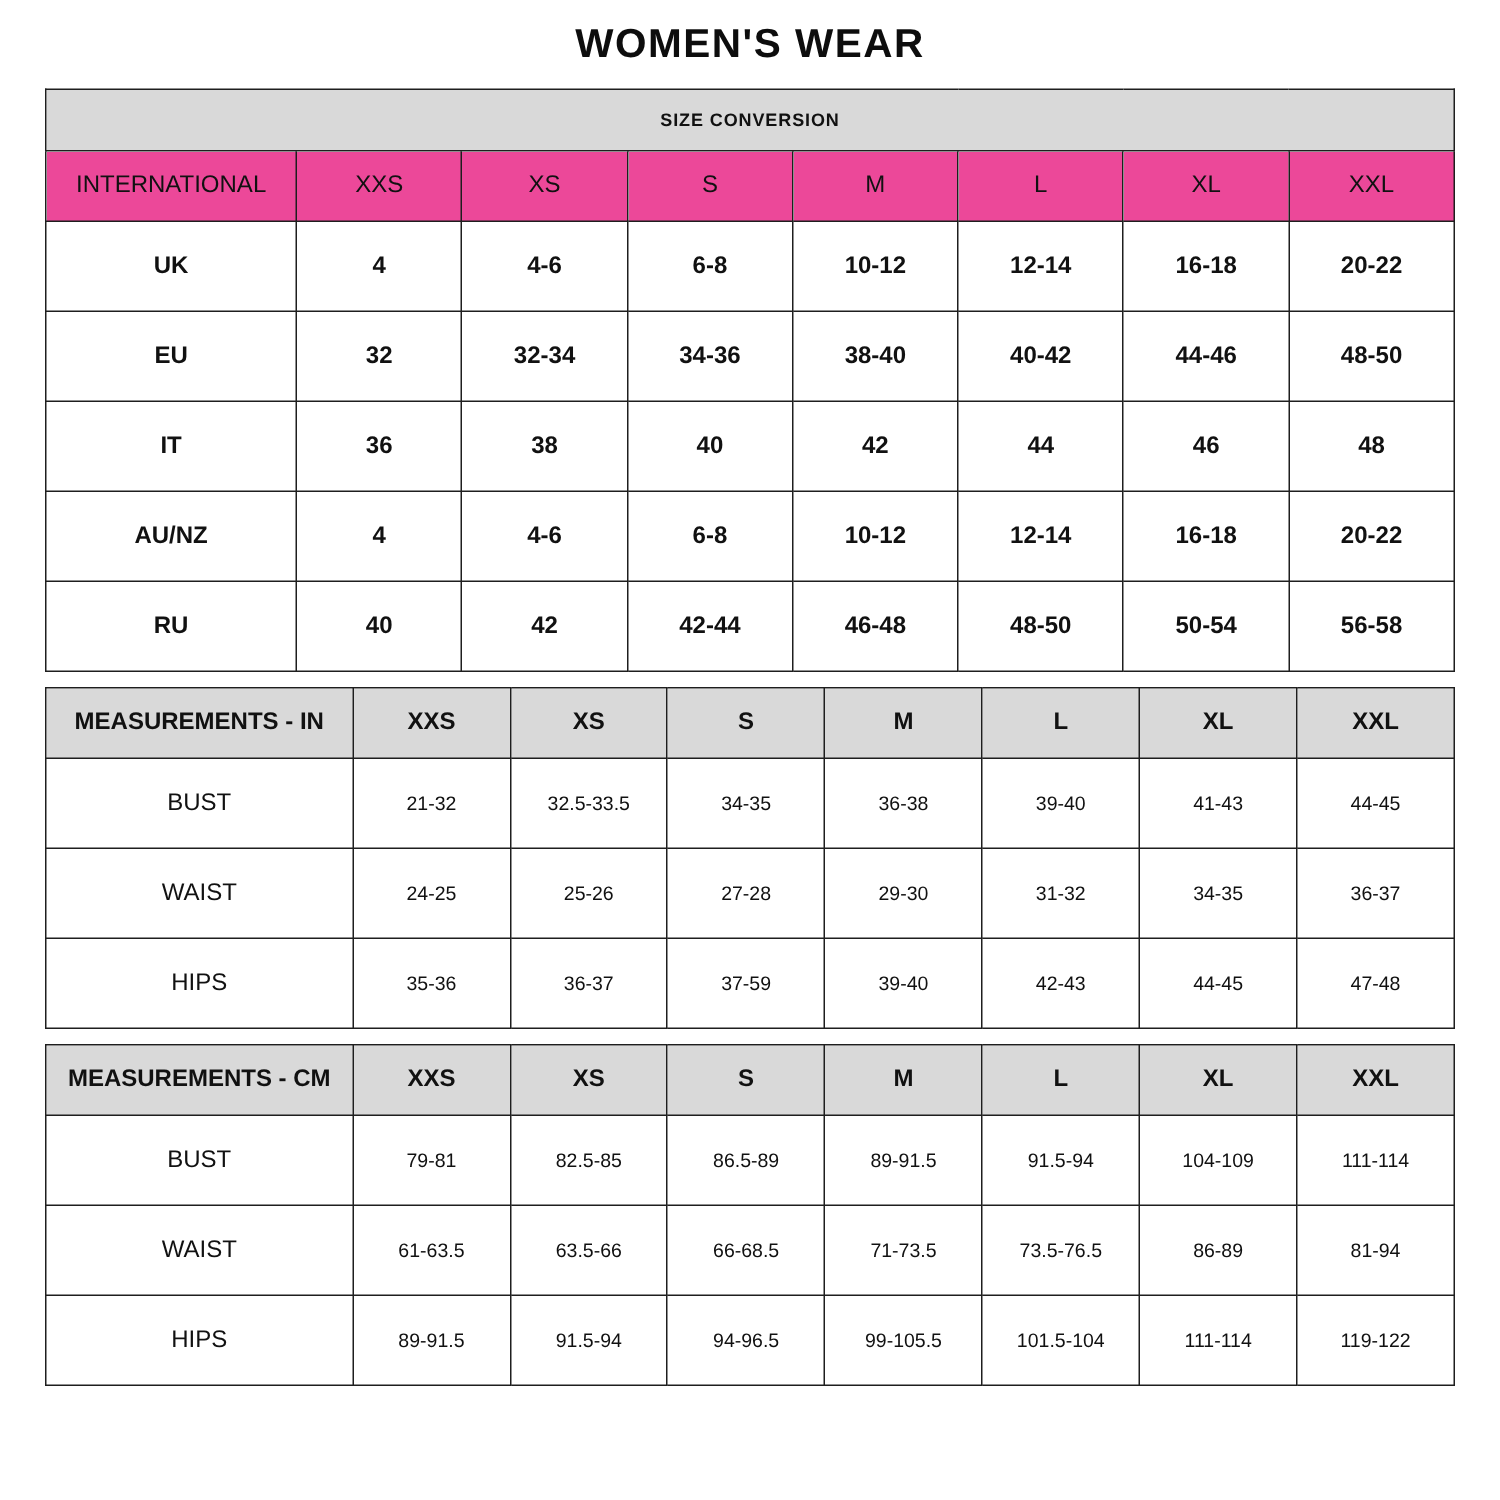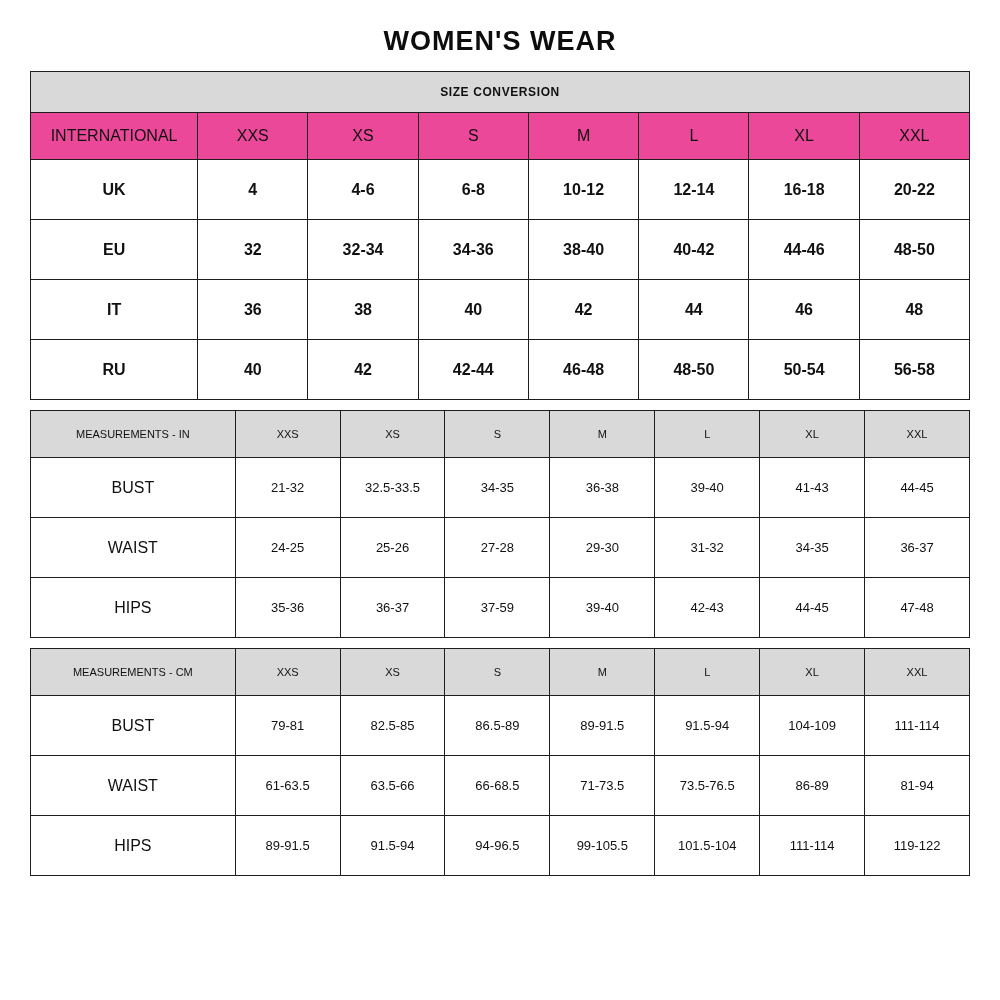--- a/index.html
+++ b/index.html
@@ -6,21 +6,21 @@
     margin: 0;
     padding: 0;
     background: #ffffff;
     font-family: "Liberation Sans", sans-serif;
     color: #111111;
   }
   .page {
     width: 1000px;
     height: 1000px;
     box-sizing: border-box;
-    padding: 16px 30px 14px 30px;
+    padding: 4px 30px 14px 30px;
     background: #ffffff;
   }
   .title {
     text-align: center;
     font-size: 27px;
     font-weight: bold;
     letter-spacing: 1px;
     margin: 10px 0 14px 0;
     color: #0d0d0d;
   }
@@ -54,22 +54,22 @@
   .t1 td {
     height: 59px;
     font-size: 16px;
     font-weight: bold;
   }
   .c-label1 { width: 17.8%; }
   
   .t23 .colhead {
     height: 46px;
     background: #d9d9d9;
-    font-weight: normal;
-    font-size: 11px;
+    font-weight: bold;
+    font-size: 16px;
   }
   .t23 td { height: 59px; }
   .t23 .rowlabel { font-size: 16px; }
   .t23 .data { font-size: 13px; }
   .c-label2 { width: 21.8%; }
 </style>
 </head>
 <body>
 
 <div class="page">
@@ -119,20 +119,30 @@
           <td class="rowlabel">IT</td>
           <td class="data">36</td>
           <td class="data">38</td>
           <td class="data">40</td>
           <td class="data">42</td>
           <td class="data">44</td>
           <td class="data">46</td>
           <td class="data">48</td>
         </tr>
         <tr>
+          <td class="rowlabel">AU/NZ</td>
+          <td class="data">4</td>
+          <td class="data">4-6</td>
+          <td class="data">6-8</td>
+          <td class="data">10-12</td>
+          <td class="data">12-14</td>
+          <td class="data">16-18</td>
+          <td class="data">20-22</td>
+        </tr>
+        <tr>
           <td class="rowlabel">RU</td>
           <td class="data">40</td>
           <td class="data">42</td>
           <td class="data">42-44</td>
           <td class="data">46-48</td>
           <td class="data">48-50</td>
           <td class="data">50-54</td>
           <td class="data">56-58</td>
         </tr>
       </tbody>

